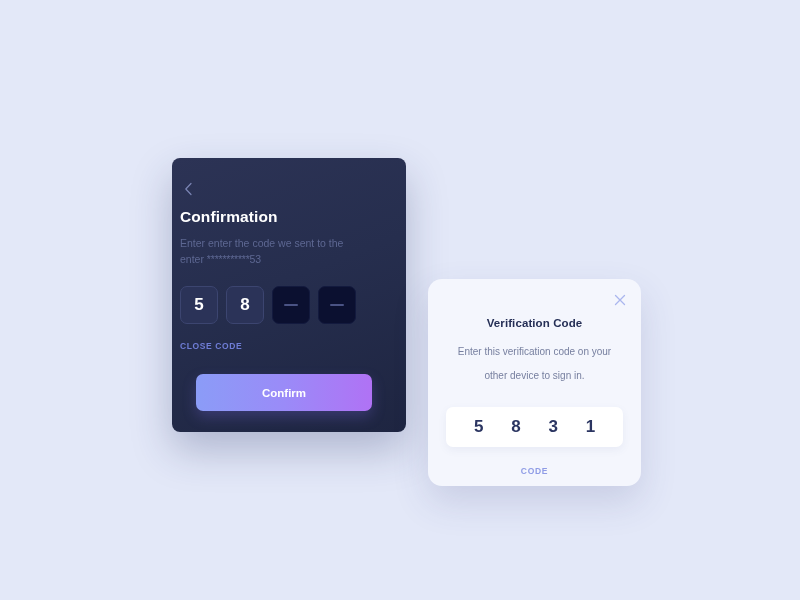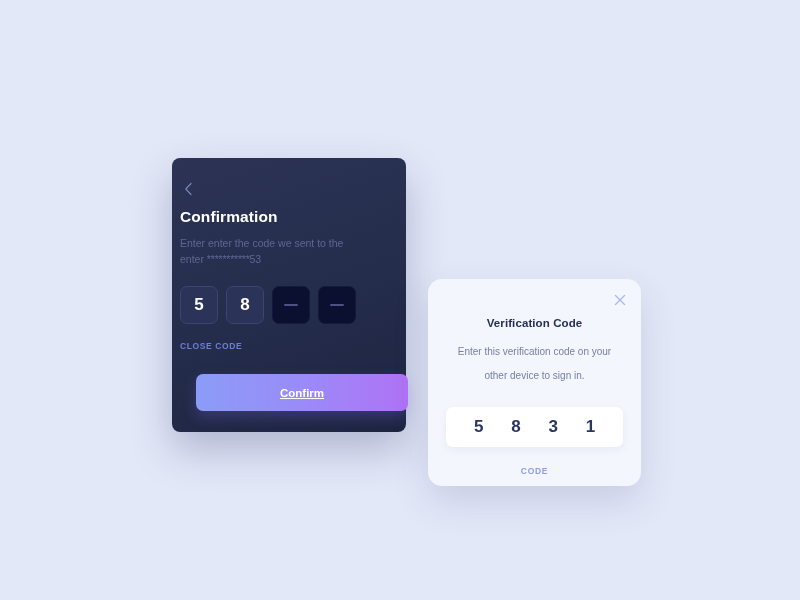--- a/index.html
+++ b/index.html
@@ -99,32 +99,31 @@
     font-size: 8.5px;
     font-weight: bold;
     letter-spacing: 0.6px;
     cursor: pointer;
   }
 
   .confirm-button {
     position: absolute;
     left: 24px;
     bottom: 21px;
-    width: 212px;
+    width: 176px;
     height: 37px;
     border: none;
     border-radius: 7px;
     background: linear-gradient(90deg, #8b9cf7 0%, #9a8bf8 50%, #b072f5 100%);
     color: #ffffff;
     font-family: "Liberation Sans", sans-serif;
     font-size: 11.5px;
     font-weight: bold;
     cursor: pointer;
     box-shadow: 0 6px 14px rgba(130, 110, 240, 0.25);
-    text-decoration: underline;
   }
 
   
   .modal {
     position: absolute;
     left: 428px;
     top: 279px;
     width: 213px;
     height: 207px;
     border-radius: 14px;

